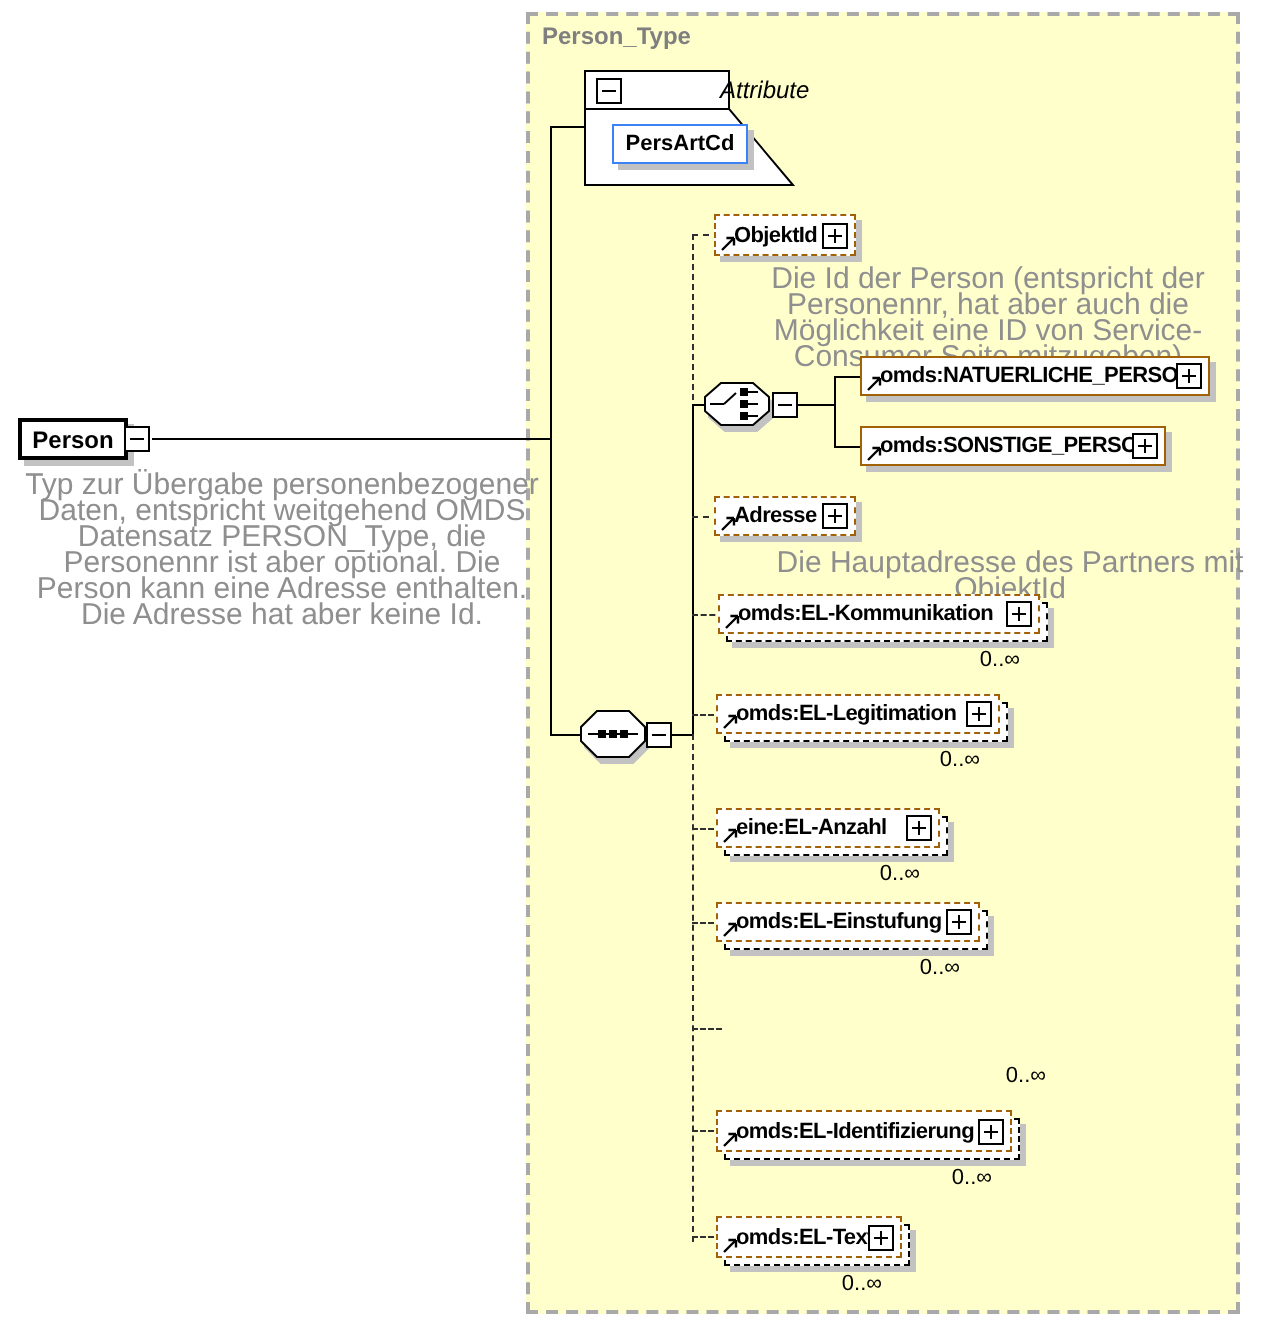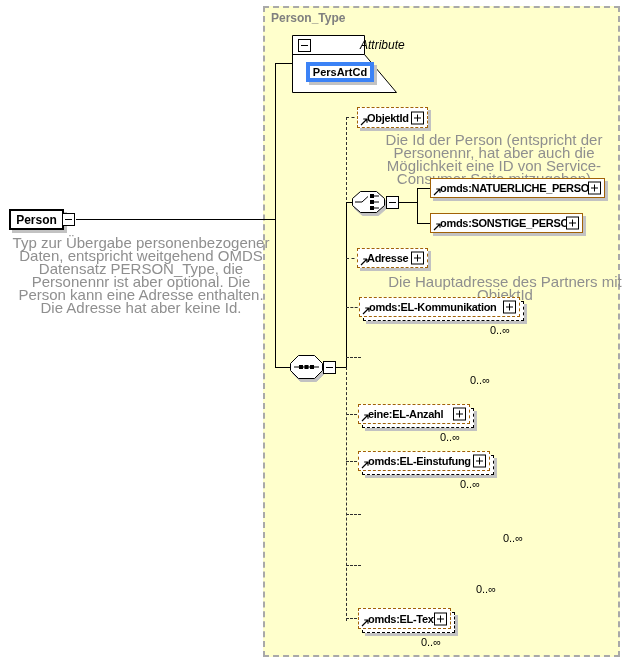--- a/index.html
+++ b/index.html
@@ -51,21 +51,21 @@
     box-sizing:border-box; background:#ffffcc; border:2px dashed #a9a9a9;
   }
   #person-box{
     position:absolute; left:9px; top:209px; width:55px; height:21px;
     box-sizing:border-box; background:#fff; border:2px solid #000;
     display:flex; align-items:center; justify-content:center;
     font-weight:bold; font-size:12px;
   }
   #persartcd-box{
     position:absolute; left:306px; top:62px; width:68px; height:20px;
-    box-sizing:border-box; background:#fff; border:4px solid #3b82f6;
+    box-sizing:border-box; background:#fff; border:1px solid #3b82f6;
     display:flex; align-items:center; justify-content:center;
     font-weight:bold; font-size:11px;
   }
   .comp-icon{position:absolute; filter:drop-shadow(2px 3px 0 #c2c2c2);}
   svg{display:block;}
 </style>
 </head>
 <body>
 
 <div id="canvas">
@@ -179,20 +179,30 @@
     <div class="el-box optional">
       <svg class="ref" viewBox="0 0 9 9">
           <path d="M1,8 L7,2 M7,2 H3.2 M7,2 V5.8" stroke="#000" stroke-width="1.2" fill="none"></path>
         </svg>
       <span>omds:EL-Kommunikation</span>
       <span class="toggle plus inbox"></span>
     </div>
   </div>
   <div class="card" style="left:462px;top:324px;">0..∞</div>
 
+  <div class="stack" style="left:358px;top:347px;width:142px;height:20px;">
+    <div class="back"></div>
+    <div class="el-box optional">
+      <svg class="ref" viewBox="0 0 9 9">
+          <path d="M1,8 L7,2 M7,2 H3.2 M7,2 V5.8" stroke="#000" stroke-width="1.2" fill="none"></path>
+        </svg>
+      <span>omds:EL-Legitimation</span>
+      <span class="toggle plus inbox"></span>
+    </div>
+  </div>
   <div class="card" style="left:442px;top:374px;">0..∞</div>
 
   <div class="stack" style="left:358px;top:404px;width:112px;height:20px;">
     <div class="back"></div>
     <div class="el-box optional">
       <svg class="ref" viewBox="0 0 9 9">
           <path d="M1,8 L7,2 M7,2 H3.2 M7,2 V5.8" stroke="#000" stroke-width="1.2" fill="none"></path>
         </svg>
       <span>eine:EL-Anzahl</span>
       <span class="toggle plus inbox"></span>
@@ -207,20 +217,30 @@
           <path d="M1,8 L7,2 M7,2 H3.2 M7,2 V5.8" stroke="#000" stroke-width="1.2" fill="none"></path>
         </svg>
       <span>omds:EL-Einstufung</span>
       <span class="toggle plus inbox"></span>
     </div>
   </div>
   <div class="card" style="left:432px;top:478px;">0..∞</div>
 
   <div class="card" style="left:475px;top:532px;">0..∞</div>
 
+  <div class="stack" style="left:358px;top:555px;width:148px;height:21px;">
+    <div class="back"></div>
+    <div class="el-box optional">
+      <svg class="ref" viewBox="0 0 9 9">
+          <path d="M1,8 L7,2 M7,2 H3.2 M7,2 V5.8" stroke="#000" stroke-width="1.2" fill="none"></path>
+        </svg>
+      <span>omds:EL-Identifizierung</span>
+      <span class="toggle plus inbox"></span>
+    </div>
+  </div>
   <div class="card" style="left:448px;top:583px;">0..∞</div>
 
   <div class="stack" style="left:358px;top:608px;width:93px;height:21px;">
     <div class="back"></div>
     <div class="el-box optional">
       <svg class="ref" viewBox="0 0 9 9">
           <path d="M1,8 L7,2 M7,2 H3.2 M7,2 V5.8" stroke="#000" stroke-width="1.2" fill="none"></path>
         </svg>
       <span>omds:EL-Text</span>
       <span class="toggle plus inbox"></span>

